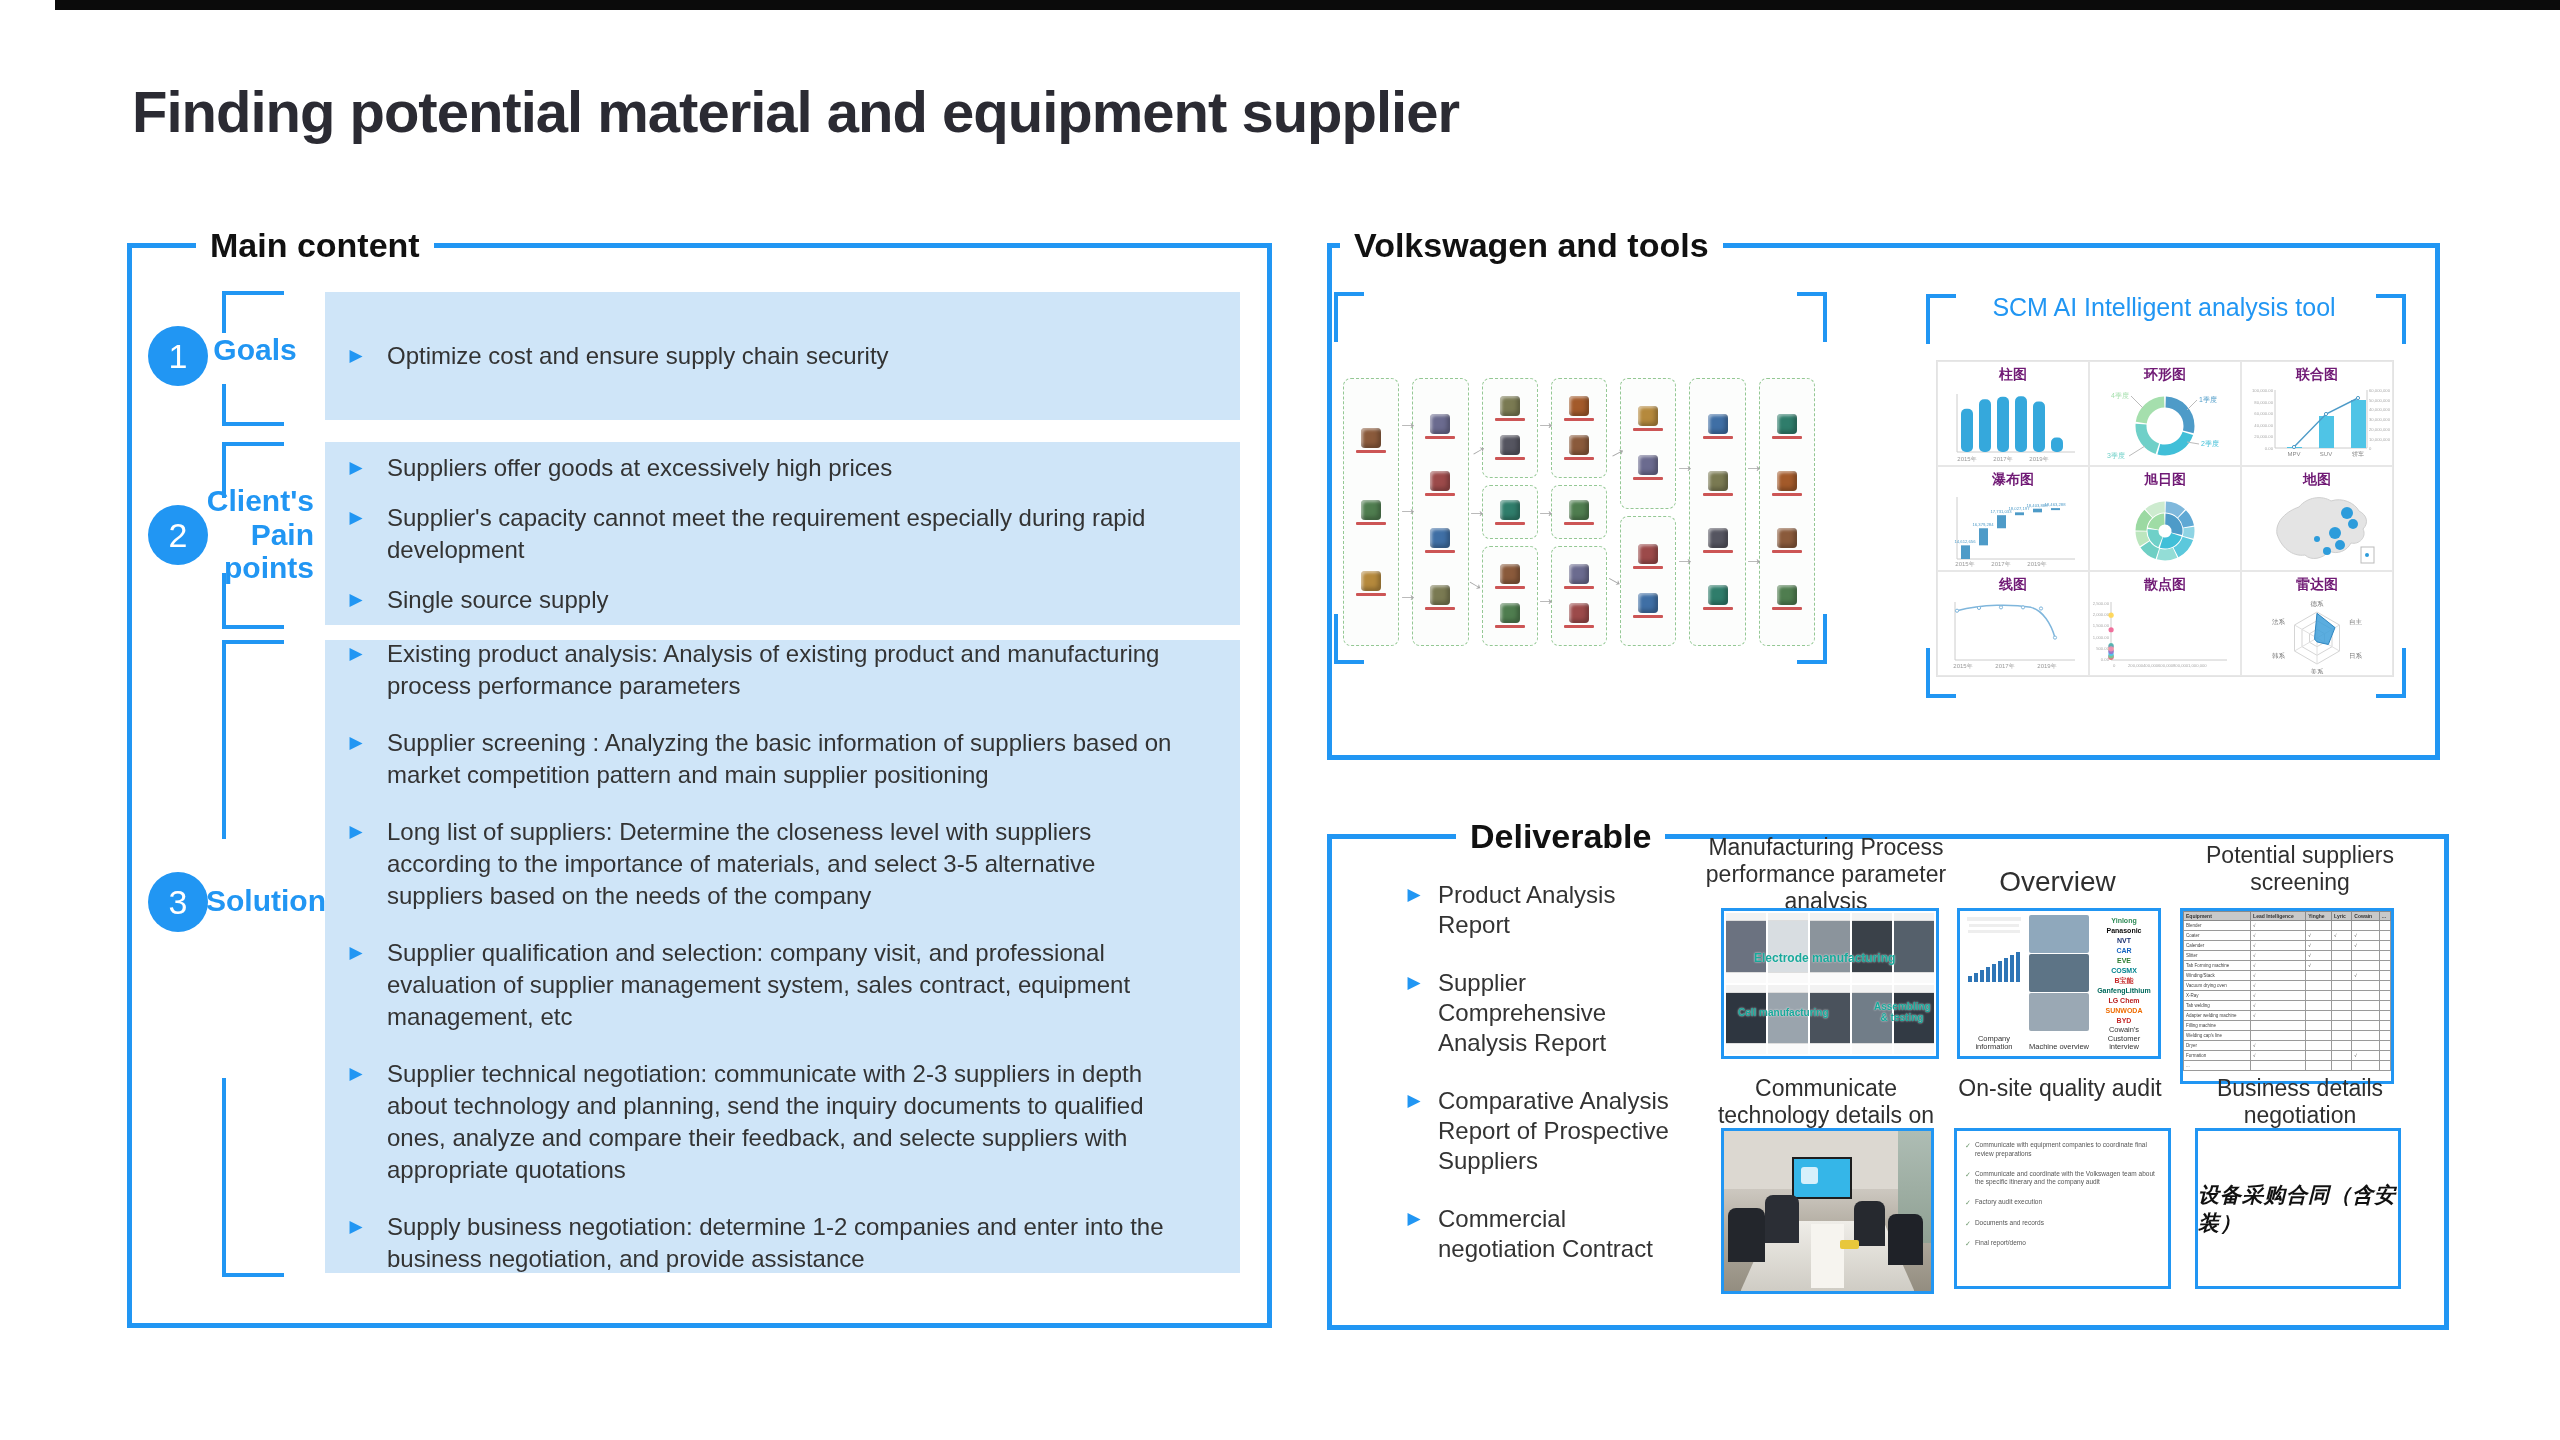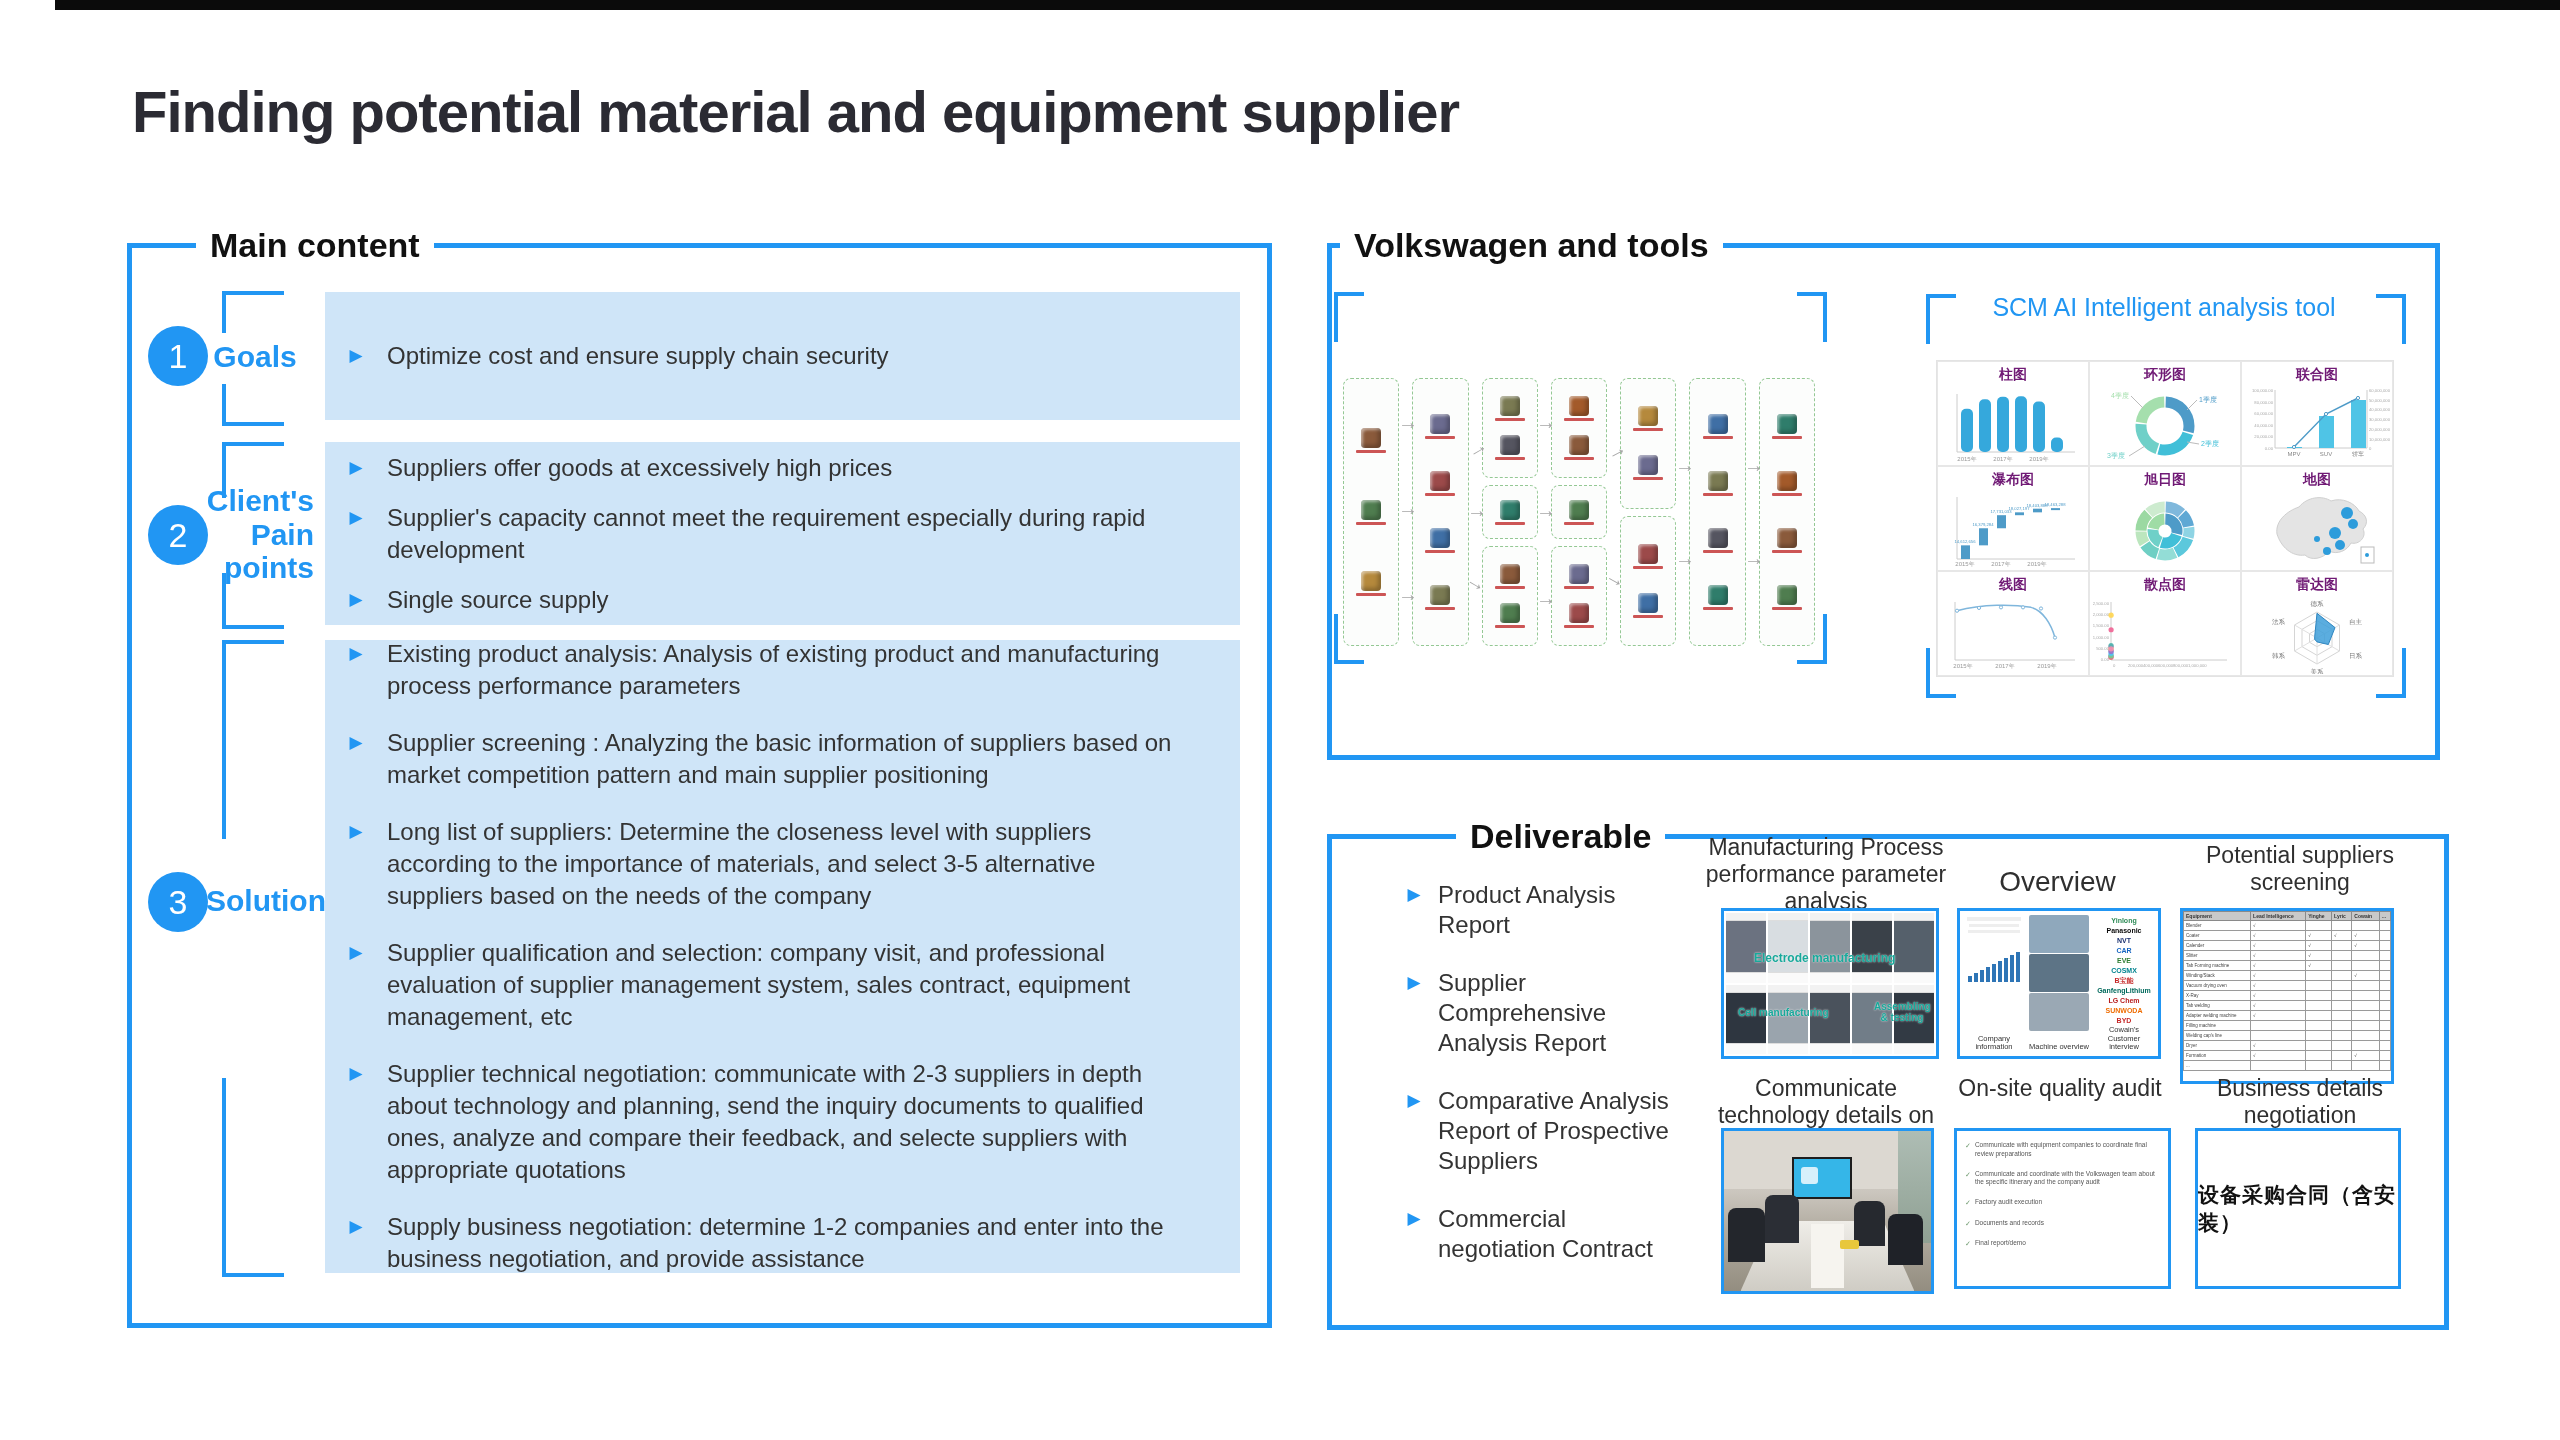--- a/index.html
+++ b/index.html
@@ -83,21 +83,21 @@
 <div class="slide">
   <div class="topbar"></div>
   <div class="h1">Finding potential material and equipment supplier</div>
 
   <div class="bigbox" style="left:127px;top:243px;width:1135px;height:1075px;"></div>
   <div class="boxlabel" style="left:196px;top:226px;">Main content</div>
 
   <div class="bk t" style="left:222px;top:291px;height:38px;"></div>
   <div class="bk b" style="left:222px;top:384px;height:38px;"></div>
   <div class="numcircle" style="left:148px;top:326px;">1</div>
-  <div class="seclabel" style="left:196px;top:340px;">Goals</div>
+  <div class="seclabel" style="left:196px;top:333px;">Goals</div>
   <div class="bluebox" style="left:325px;top:292px;width:915px;height:128px;justify-content:center;">
     <div class="bullets">
         <div class="brow">
           <span class="tri">▶</span>
           <span class="btxt">Optimize cost and ensure supply chain security</span>
         </div>
       </div>
   </div>
 
   <div class="bk t" style="left:222px;top:442px;height:52px;"></div>
@@ -815,21 +815,21 @@
           <span>Documents and records</span>
         </div>
         <div class="aitem">
           <span class="chk">✓</span>
           <span>Final report/demo</span>
         </div>
       </div>
   </div>
 
   <div class="cap" style="left:2200px;top:1075px;width:200px;">Business details negotiation</div>
-  <div class="fig" style="left:2195px;top:1128px;width:200px;height:155px;">
+  <div class="fig" style="left:2195px;top:1128px;width:200px;height:155px;font-style:italic;">
     <div id="contract">
         <span>设备采购合同（含安装）</span>
       </div>
   </div>
 <span class="farrow" style="left: 1398px; top: 412px; transform: rotate(0deg);">→</span>
     <span class="farrow" style="left: 1398px; top: 498px; transform: rotate(0deg);">→</span>
     <span class="farrow" style="left: 1398px; top: 584px; transform: rotate(0deg);">→</span>
     <span class="farrow" style="left: 1467px; top: 438px; transform: rotate(-30deg);">→</span>
     <span class="farrow" style="left: 1467px; top: 500px; transform: rotate(0deg);">→</span>
     <span class="farrow" style="left: 1467px; top: 572px; transform: rotate(30deg);">→</span>

